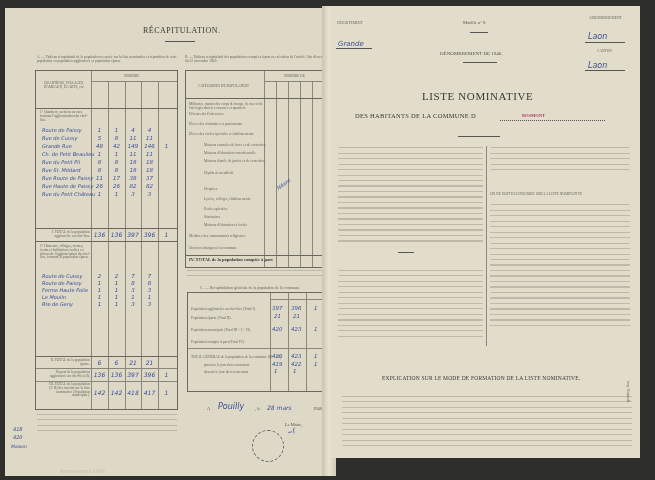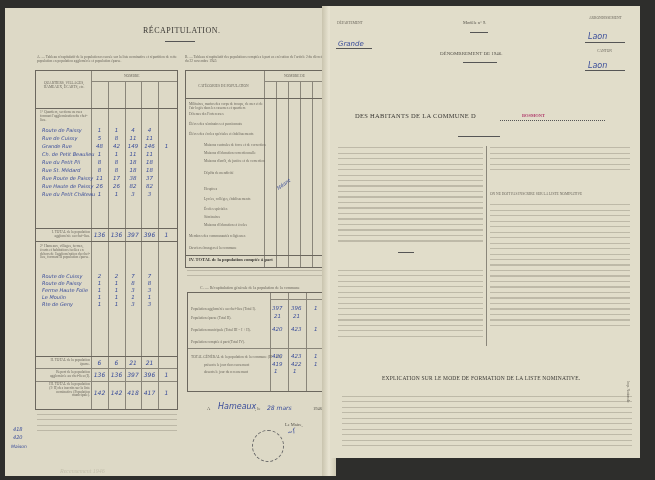--- a/index.html
+++ b/index.html
@@ -259,21 +259,21 @@
     <div class="hand" style="left:103px;top:60px;font-size:5.5px;">423</div>
     <div class="hand" style="left:126px;top:60px;font-size:5.5px;">1</div>
     <div class="hand" style="left:84px;top:68px;font-size:5.5px;">419</div>
     <div class="hand" style="left:103px;top:68px;font-size:5.5px;">422</div>
     <div class="hand" style="left:126px;top:68px;font-size:5.5px;">1</div>
     <div class="hand" style="left:86px;top:75px;font-size:5.5px;">1</div>
     <div class="hand" style="left:105px;top:75px;font-size:5.5px;">1</div>
   </div>
 
   <div class="txt small" style="left:202px;top:398px;">A</div>
-  <div class="hand" style="left:213px;top:394px;font-size:8px;">Hameaux</div>
+  <div class="hand" style="left:213px;top:394px;font-size:8px;">Pouilly</div>
   <div class="txt small" style="left:250px;top:398px;">, le</div>
   <div class="hand" style="left:262px;top:396px;font-size:6px;">28 mars</div>
   <div class="txt small" style="left:308px;top:398px;">1946</div>
   <div class="txt small" style="left:280px;top:414px;">Le Maire,</div>
   <div class="stamp" style="left:247px;top:422px;width:32px;height:32px;"></div>
   <div class="hand" style="left:282px;top:420px;font-size:7px;transform:rotate(-15deg);">~ſ</div>
 </div>
 
 <div class="spine"></div>
 
@@ -284,20 +284,21 @@
   <div class="txt small" style="left:133px;top:14px;">Modèle n° 9.</div>
   <div class="hline" style="left:140px;top:26px;width:18px;border-top:0.8px solid #555;"></div>
   <div class="txt tiny" style="left:259px;top:10px;">ARRONDISSEMENT</div>
   <div class="hand" style="left:258px;top:26px;font-size:8px;">Laon</div>
   <div class="hline" style="left:255px;top:36px;width:40px;border-top:0.8px solid #555;"></div>
   <div class="txt tiny" style="left:267px;top:43px;">CANTON</div>
   <div class="hand" style="left:258px;top:55px;font-size:8px;">Laon</div>
   <div class="hline" style="left:255px;top:64px;width:40px;border-top:0.8px solid #555;"></div>
   <div class="txt small" style="left:110px;top:45px;font-size:5px;">DÉNOMBREMENT DE 1946.</div>
   <div class="hline" style="left:133px;top:56px;width:34px;border-top:1px solid #555;"></div>
+  <div class="txt" style="left:92px;top:84px;font-size:11px;letter-spacing:0.6px;">LISTE NOMINATIVE</div>
   <div class="txt" style="left:25px;top:106px;font-size:6.5px;letter-spacing:0.3px;">DES HABITANTS DE LA COMMUNE D</div>
   <div class="hline" style="left:170px;top:114px;width:105px;border-top:0.6px dotted #555;"></div>
   <div class="txt" style="left:192px;top:107px;font-size:4.5px;color:#b03a6a;font-weight:bold;">BOSMONT</div>
   <div class="hline" style="left:128px;top:130px;width:42px;border-top:1px solid #555;"></div>
 
   <div class="textblock" style="left:8px;top:141px;width:145px;height:95px;"></div>
   <div class="vline" style="left:156px;top:140px;height:200px;"></div>
   <div class="textblock" style="left:160px;top:141px;width:140px;height:24px;"></div>
   <div class="txt tiny" style="left:160px;top:186px;">ON NE DOIT PAS INSCRIRE SUR LA LISTE NOMINATIVE</div>
   <div class="textblock" style="left:160px;top:198px;width:140px;height:124px;"></div>

